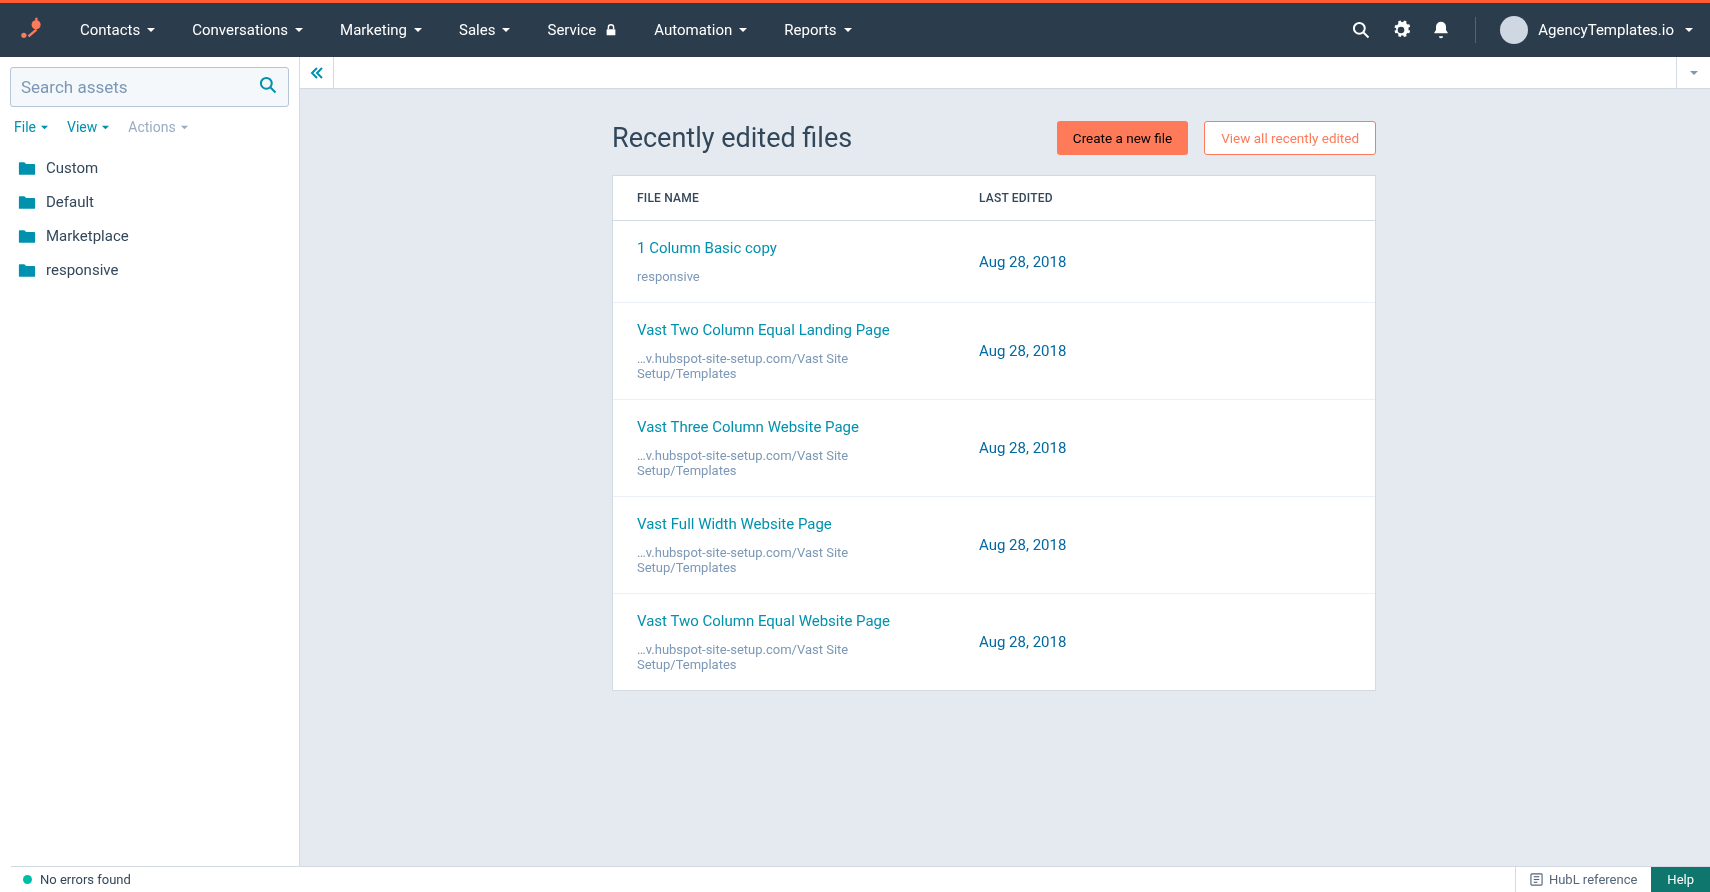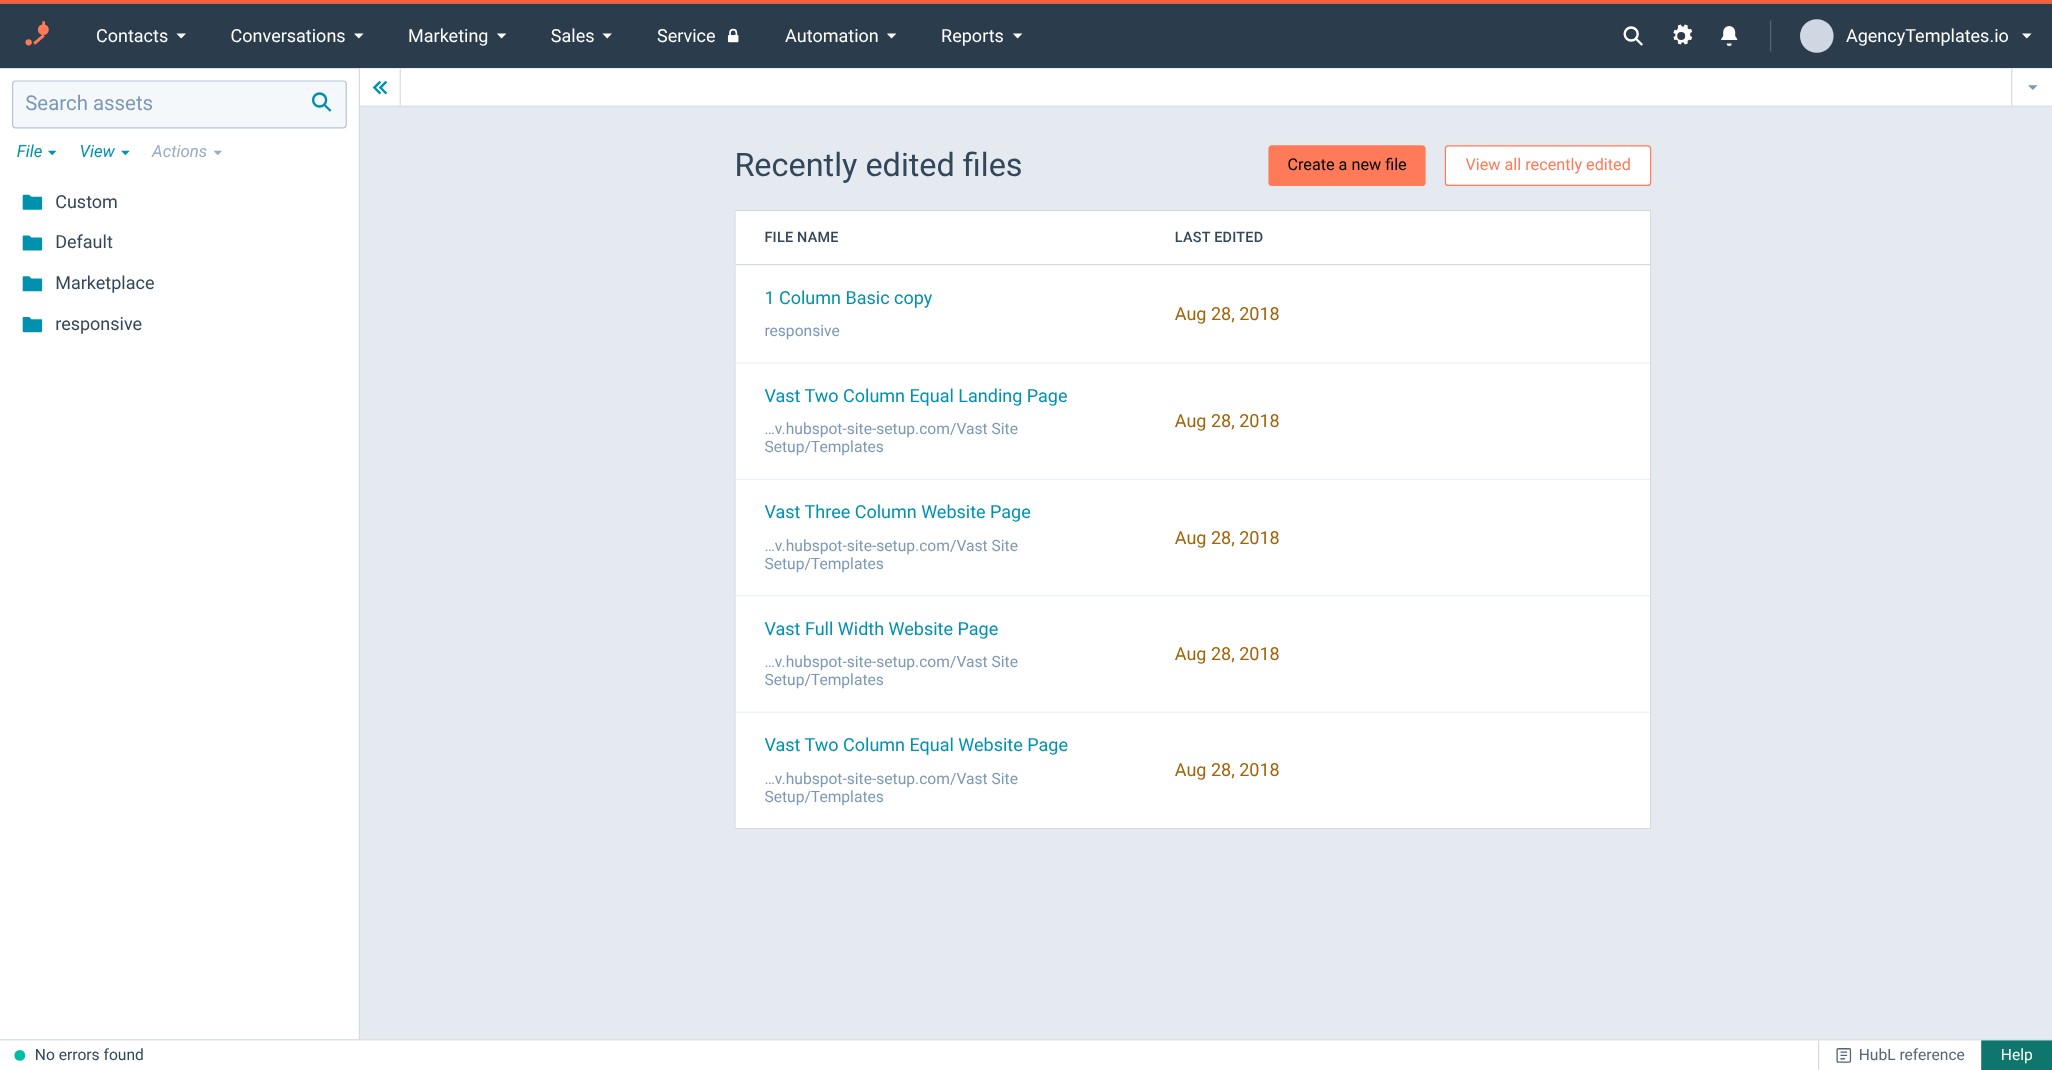--- a/index.html
+++ b/index.html
@@ -81,21 +81,21 @@
   outline:none;
 }
 .search-box input::placeholder { color:#7c98b6; }
 .srch-icon { color:#0091ae; }
 .srch-icon svg { width:20px; height:20px; }
 .side-actions {
   display:flex; align-items:center; gap:18px;
   padding: 6px 14px 10px 14px;
   font-size:14px;
 }
-.side-action { display:flex; align-items:center; gap:4px; cursor:pointer;font-style:italic; }
+.side-action { display:flex; align-items:center; gap:4px; cursor:pointer; }
 .side-action.blue { color:#0091ae; }
 .side-action.gray { color:#99acc2; }
 .side-action .caret svg { width:9px; height:9px; }
 .folders { padding: 6px 4px; }
 .folder {
   display:flex; align-items:center; gap:10px;
   padding: 8px 14px; font-size:15px;
   color:#33475b; cursor:pointer;
 }
 .folder-ico { color:#0091ae; }
@@ -151,27 +151,27 @@
   padding:15px 24px; font-size:12px; font-weight:500;
   color:#33475b; letter-spacing:.2px;
 }
 .th.fn { flex:0 0 342px; }
 .th.le { flex:0 0 190px; }
 .th.eb { flex:1; }
 .trow { display:flex; align-items:center; border-bottom:1px solid #eaf0f6; }
 .trow:last-child { border-bottom:none; }
 .td { padding:18px 24px; }
 .td.fn { flex:0 0 342px; }
-.td.le { flex:0 0 190px; font-size:15px; color:#a16207; }
+.td.le { flex:0 0 190px; font-size:15px; color:#0369a1; }
 .td.eb { flex:1; }
 .fname { font-size:15px; color:#0091ae; cursor:pointer; }
 .fpath { font-size:13px; color:#7c98b6; margin-top:12px; }
 
 .statusbar {
-  position:absolute; bottom:0; left:0; right:0;
+  position:absolute; bottom:0; left:11px; right:0;
   height:26px; background:#fff;
   border-top:1px solid #d3dae3;
   display:flex; align-items:center; justify-content:space-between;
   font-size:13px; color:#33475b;
 }
 .status-left { display:flex; align-items:center; gap:8px; padding-left:12px; }
 .dot { width:9px; height:9px; border-radius:50%; background:#00bda5; }
 .status-right { display:flex; align-items:stretch; height:100%; }
 .hubl {
   display:flex; align-items:center; gap:6px;

